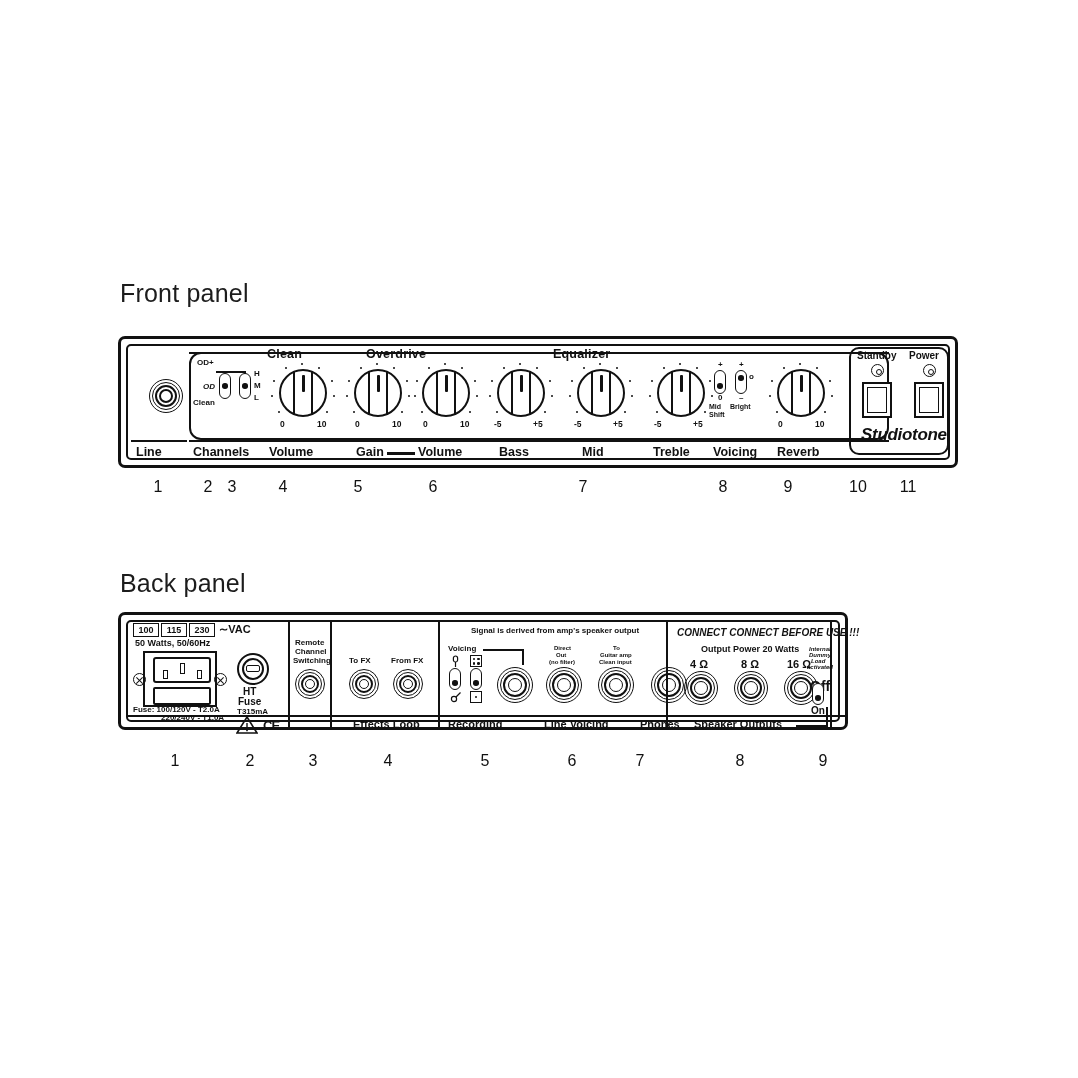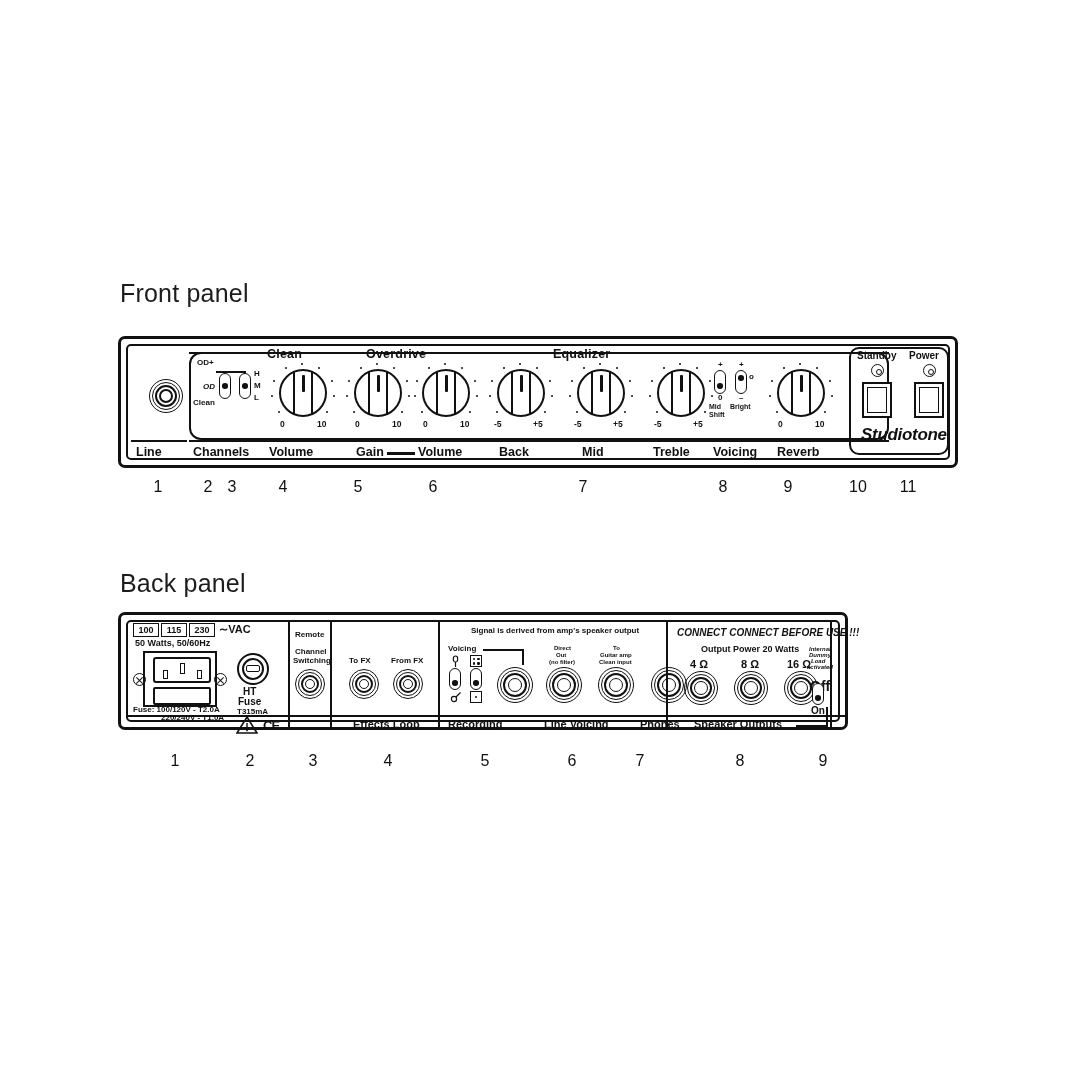--- a/index.html
+++ b/index.html
@@ -337,21 +337,21 @@
 
     <div class="botrule" style="left:10px;top:101px;width:56px;"></div>
     <div class="botrule" style="left:68px;top:101px;width:700px;"></div>
 
     <div class="lbl bottomlabel" style="left:15px;top:106px;">Line</div>
     <div class="lbl bottomlabel" style="left:72px;top:106px;">Channels</div>
     <div class="lbl bottomlabel" style="left:148px;top:106px;">Volume</div>
     <div class="lbl bottomlabel" style="left:227px;top:106px;margin-left:8px;">Gain</div>
     <div class="leader" style="left:266px;top:113px;width:28px;height:2.6px;"></div>
     <div class="lbl bottomlabel" style="left:297px;top:106px;">Volume</div>
-    <div class="lbl bottomlabel" style="left:378px;top:106px;">Back</div>
+    <div class="lbl bottomlabel" style="left:378px;top:106px;">Bass</div>
     <div class="lbl bottomlabel" style="left:461px;top:106px;">Mid</div>
     <div class="lbl bottomlabel" style="left:532px;top:106px;">Treble</div>
     <div class="lbl bottomlabel" style="left:592px;top:106px;">Voicing</div>
     <div class="lbl bottomlabel" style="left:656px;top:106px;">Reverb</div>
   </div>
 
   <div class="num" style="left:143px;top:478px;width:30px;">1</div>
   <div class="num" style="left:193px;top:478px;width:30px;">2</div>
   <div class="num" style="left:217px;top:478px;width:30px;">3</div>
   <div class="num" style="left:268px;top:478px;width:30px;">4</div>
@@ -402,21 +402,21 @@
     <div class="lbl" style="left:122px;top:71px;font-size:10px;">HT</div>
     <div class="lbl" style="left:117px;top:81px;font-size:10px;">Fuse</div>
     <div class="lbl" style="left:116px;top:92px;font-size:8px;">T315mA</div>
     <svg style="position:absolute;left:115px;top:100px;" width="22" height="20">
       <polygon points="11,2 21,18 1,18" fill="none" stroke="#111" stroke-width="1.6"></polygon>
       <line x1="11" y1="8" x2="11" y2="13" stroke="#111" stroke-width="1.4"></line>
       <circle cx="11" cy="15.4" r="0.9" fill="#111"></circle>
     </svg>
     <div class="ce" style="left:142px;top:103px;">CE</div>
 
-    <div class="lbl tiny8" style="left:174px;top:16px;">Remote</div>
+    <div class="lbl tiny8" style="left:174px;top:24px;">Remote</div>
     <div class="lbl tiny8" style="left:174px;top:33px;">Channel</div>
     <div class="lbl tiny8" style="left:172px;top:42px;">Switching</div>
     <div class="jack" style="left:174px;top:54px;width:30px;height:30px;">
       <div class="ring" style="left:0;top:0;width:30px;height:30px;"></div>
       <div class="ring" style="left:3px;top:3px;width:24px;height:24px;"></div>
       <div class="ring" style="left:6px;top:6px;width:18px;height:18px;border-width:2.2px;"></div>
       <div class="ring" style="left:10px;top:10px;width:10px;height:10px;border-width:1.8px;"></div>
     </div>
 
     <div class="lbl tiny8" style="left:228px;top:42px;">To FX</div>

